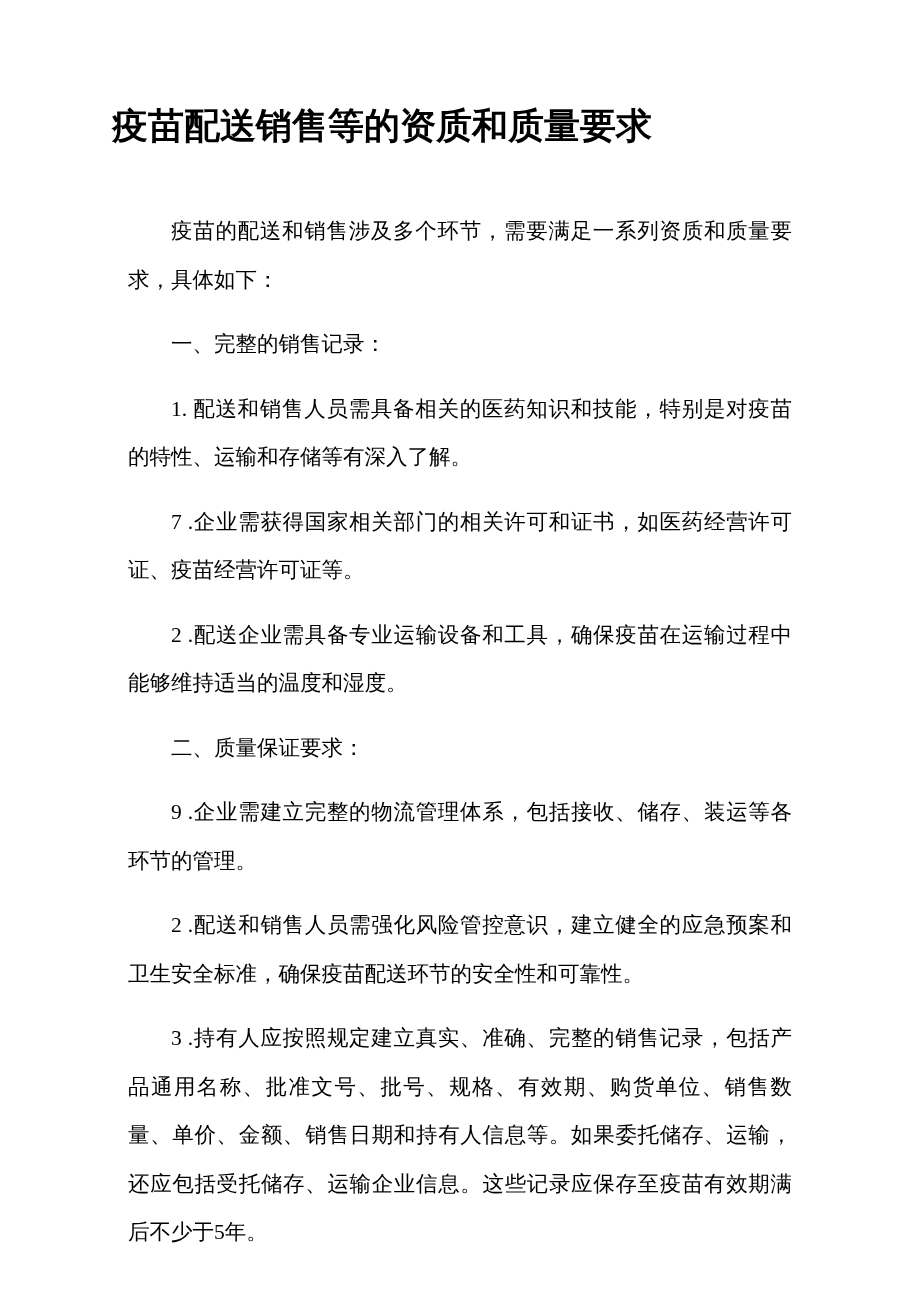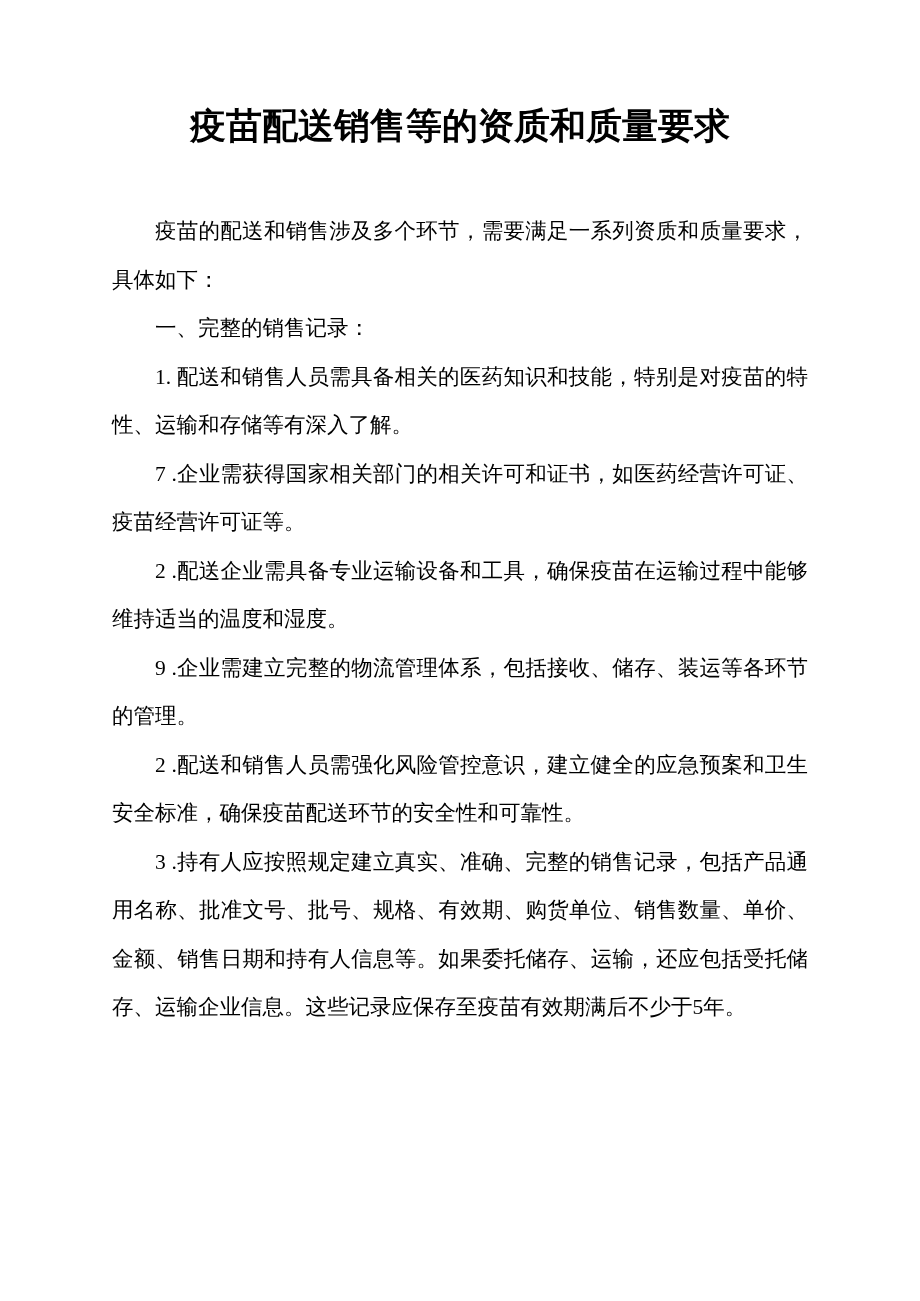--- a/index.html
+++ b/index.html
@@ -15,30 +15,30 @@
   .page {
     box-sizing: border-box;
     width: 920px;
     height: 1301px;
     padding: 0 112px;
     background: #ffffff;
     color: #000000;
   }
   .doc-title {
     margin: 104px 0 60px 0;
-    text-align: center;
+    text-align: left;
     font-family: "Liberation Sans", "DejaVu Sans", sans-serif;
     font-weight: bold;
     font-size: 36px;
     line-height: 1.2;
     color: #000000;
     letter-spacing: 0px;
   }
   .para {
-    margin: 0;
+    margin: 16px;
     font-family: "Liberation Serif", "DejaVu Serif", serif;
     font-size: 21.5px;
     line-height: 48.5px;
     text-align: justify;
     text-justify: inter-ideograph;
     text-indent: 2em;
     color: #000000;
     word-break: break-all;
   }
 </style>
@@ -46,16 +46,17 @@
 <body>
 
 <div class="page">
   <h1 class="doc-title">疫苗配送销售等的资质和质量要求</h1>
 
   <p class="para">疫苗的配送和销售涉及多个环节，需要满足一系列资质和质量要求，具体如下：</p>
   <p class="para">一、完整的销售记录：</p>
   <p class="para">1. 配送和销售人员需具备相关的医药知识和技能，特别是对疫苗的特性、运输和存储等有深入了解。</p>
   <p class="para">7 .企业需获得国家相关部门的相关许可和证书，如医药经营许可证、疫苗经营许可证等。</p>
   <p class="para">2 .配送企业需具备专业运输设备和工具，确保疫苗在运输过程中能够维持适当的温度和湿度。</p>
+  <p class="para">二、质量保证要求：</p>
   <p class="para">9 .企业需建立完整的物流管理体系，包括接收、储存、装运等各环节的管理。</p>
   <p class="para">2 .配送和销售人员需强化风险管控意识，建立健全的应急预案和卫生安全标准，确保疫苗配送环节的安全性和可靠性。</p>
   <p class="para">3 .持有人应按照规定建立真实、准确、完整的销售记录，包括产品通用名称、批准文号、批号、规格、有效期、购货单位、销售数量、单价、金额、销售日期和持有人信息等。如果委托储存、运输，还应包括受托储存、运输企业信息。这些记录应保存至疫苗有效期满后不少于5年。</p>
 </div>
 
 </body></html>

